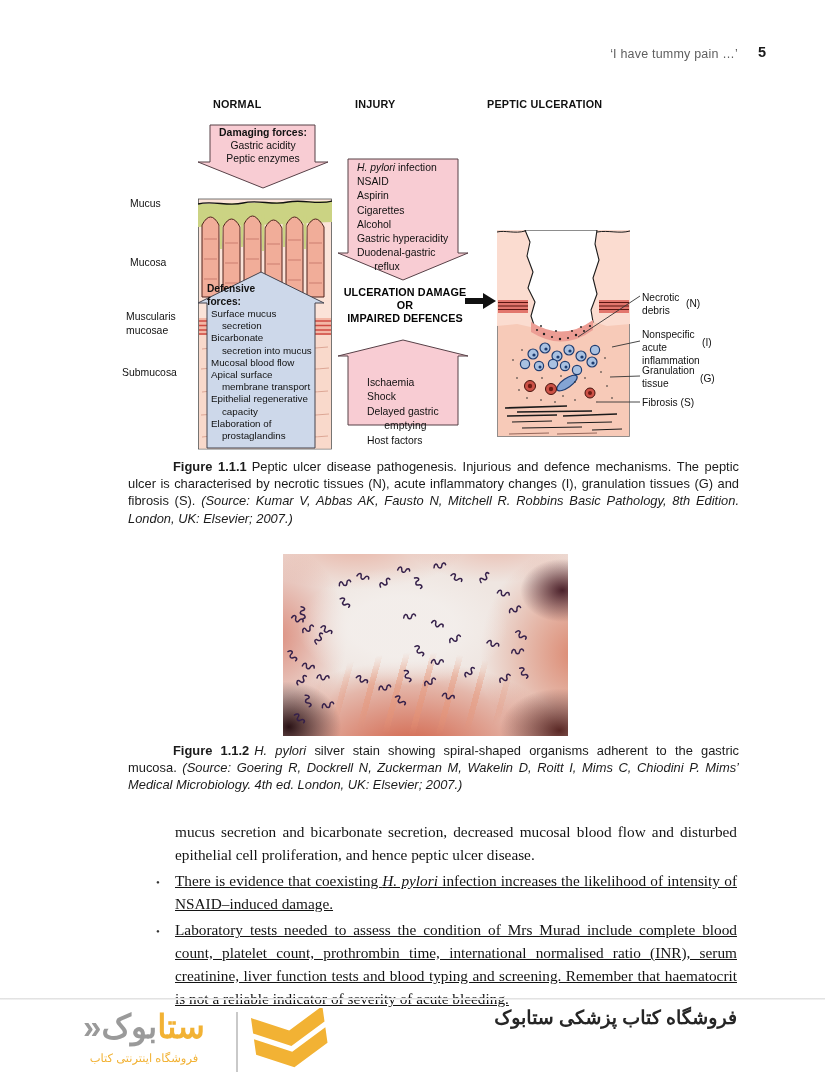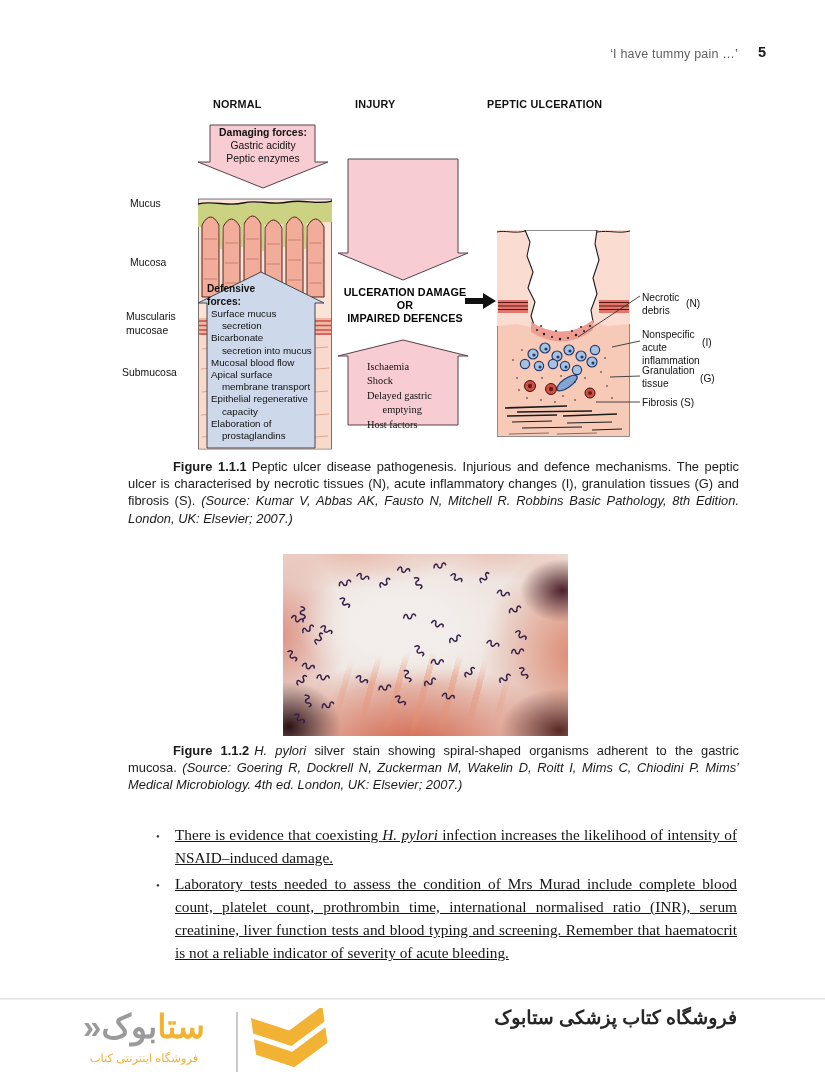--- a/index.html
+++ b/index.html
@@ -264,28 +264,38 @@
 &nbsp;&nbsp;&nbsp;&nbsp;secretion into mucus</div>
     <div class="pre">Mucosal blood flow</div>
     <div class="pre">Apical surface
 &nbsp;&nbsp;&nbsp;&nbsp;membrane transport</div>
     <div class="pre">Epithelial regenerative
 &nbsp;&nbsp;&nbsp;&nbsp;capacity</div>
     <div class="pre">Elaboration of
 &nbsp;&nbsp;&nbsp;&nbsp;prostaglandins</div>
   </div>
 
+  <div class="abs inj-items" style="left:357px;top:161px;width:106px;">
+    <div><span class="it">H. pylori</span><span> infection</span></div>
+    <div class="pre">NSAID</div>
+    <div class="pre">Aspirin</div>
+    <div class="pre">Cigarettes</div>
+    <div class="pre">Alcohol</div>
+    <div class="pre">Gastric hyperacidity</div>
+    <div class="pre">Duodenal-gastric
+&nbsp;&nbsp;&nbsp;&nbsp;&nbsp;&nbsp;reflux</div>
+  </div>
 
   <div class="abs center-cap" style="left:335px;top:286px;width:140px;">
     <div>ULCERATION DAMAGE</div>
     <div>OR</div>
     <div>IMPAIRED DEFENCES</div>
   </div>
 
-  <div class="abs inj-items" style="left:367px;top:360px;width:96px;line-height:14.4px;font-family:Liberation Serif, serif;">
+  <div class="abs inj-items" style="left:367px;top:376px;width:96px;line-height:14.4px;">
     <div class="pre">Ischaemia</div>
     <div class="pre">Shock</div>
     <div class="pre">Delayed gastric
 &nbsp;&nbsp;&nbsp;&nbsp;&nbsp;&nbsp;emptying</div>
     <div class="pre">Host factors</div>
   </div>
 
   <div class="abs ulcer-label" style="left:642px;top:291px;width:58px;">
     <span>Necrotic debris</span>
     <span class="ulcer-code" style="left:44px;top:6px;">(N)</span>
@@ -351,20 +361,21 @@
       <use href="#sq" transform="translate(135,90) rotate(50)"></use>
         <use href="#sq" transform="translate(120,60) rotate(-10)"></use>
     </svg>
   </div>
 
   <div class="abs caption" style="top:742px;">
     <span class="cap-label">Figure 1.1.2</span><span class="it">H. pylori</span><span> silver stain showing spiral-shaped organisms adherent to the gastric mucosa. </span><span class="src">(Source: Goering R, Dockrell N, Zuckerman M, Wakelin D, Roitt I, Mims C, Chiodini P. Mims’ Medical Microbiology. 4th ed. London, UK: Elsevier; 2007.)</span>
   </div>
 
   <div class="abs bodyblock">
+    <p>mucus secretion and bicarbonate secretion, decreased mucosal blood flow and disturbed epithelial cell proliferation, and hence peptic ulcer disease.</p>
     <div class="bullet-row">
       <span class="bullet-glyph">•</span>
       <span class="bullet-text"><span>There is evidence that coexisting </span><span class="it">H. pylori</span><span> infection increases the likelihood of intensity of NSAID–induced damage.</span></span>
     </div>
     <div class="bullet-row">
       <span class="bullet-glyph">•</span>
       <span class="bullet-text">Laboratory tests needed to assess the condition of Mrs Murad include complete blood count, platelet count, prothrombin time, international normalised ratio (INR), serum creatinine, liver function tests and blood typing and screening. Remember that haematocrit is not a reliable indicator of severity of acute bleeding.</span>
     </div>
   </div>
 

